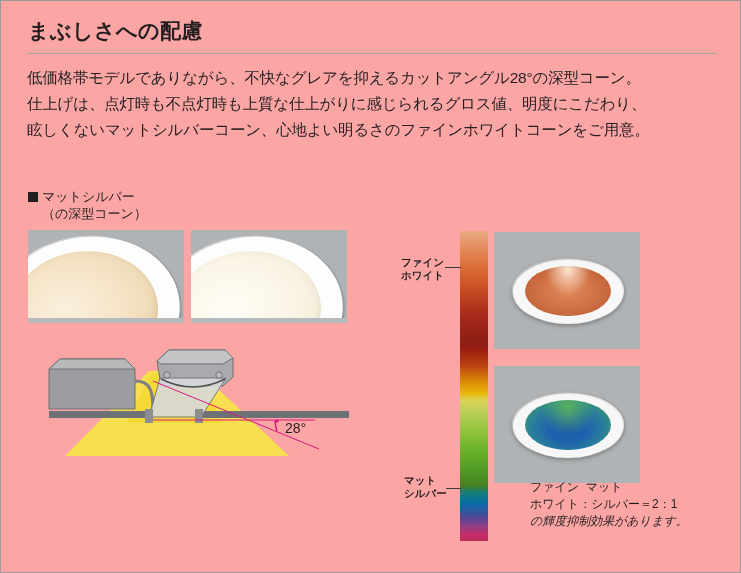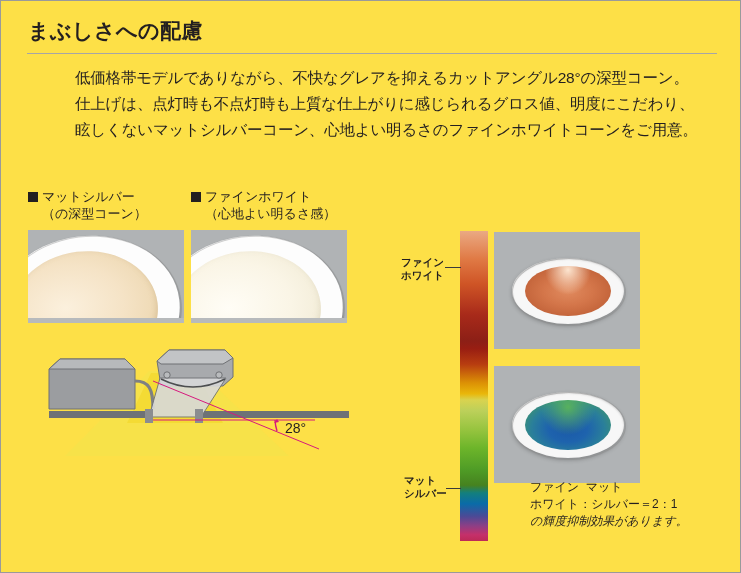--- a/index.html
+++ b/index.html
@@ -10,21 +10,21 @@
   body {
     font-family: "Liberation Sans", "DejaVu Sans", sans-serif;
     color: #231f20;
   }
   #page {
     position: relative;
     width: 741px;
     height: 573px;
     box-sizing: border-box;
     border: 1px solid #9a9a9a;
-    background: #fde047;
+    background: #fca5a5;
     overflow: hidden;
   }
 
   
   #page-title {
     position: absolute;
     left: 27px;
     top: 16px;
     font-size: 21px;
     font-weight: 700;
@@ -46,21 +46,21 @@
     position: absolute;
     left: 26px;
     top: 64px;
     width: 700px;
     font-size: 15.5px;
     line-height: 26px;
     letter-spacing: -0.2px;
     color: #231f20;
     white-space: nowrap;
   }
-  #lead-copy .line { display: block; margin-left: 48px; }
+  #lead-copy .line { display: block; }
 
   
   .swatch-label {
     position: absolute;
     font-size: 13px;
     line-height: 17px;
     color: #231f20;
     white-space: nowrap;
   }
   .swatch-label .l1 { display: block; }
@@ -272,24 +272,20 @@
     <span class="line">低価格帯モデルでありながら、不快なグレアを抑えるカットアングル28°の深型コーン。</span>
     <span class="line">仕上げは、点灯時も不点灯時も上質な仕上がりに感じられるグロス値、明度にこだわり、</span>
     <span class="line">眩しくないマットシルバーコーン、心地よい明るさのファインホワイトコーンをご用意。</span>
   </div>
 
   <div class="swatch-label" id="label-matt-silver">
     <span class="l1"><span class="bullet"></span><span>マットシルバー</span></span>
     <span class="l2">（の深型コーン）</span>
   </div>
 
-  <div class="swatch-label" id="label-fine-white">
-    <span class="l1"><span class="bullet"></span><span>ファインホワイト</span></span>
-    <span class="l2">（心地よい明るさ感）</span>
-  </div>
 
   <div class="photo" id="photo-matt-silver">
     <div class="ring-outer">
       <div class="ring-inner"></div>
     </div>
     <div class="ring-edge"></div>
     <div class="floor"></div>
   </div>
 
   <div class="photo" id="photo-fine-white">

